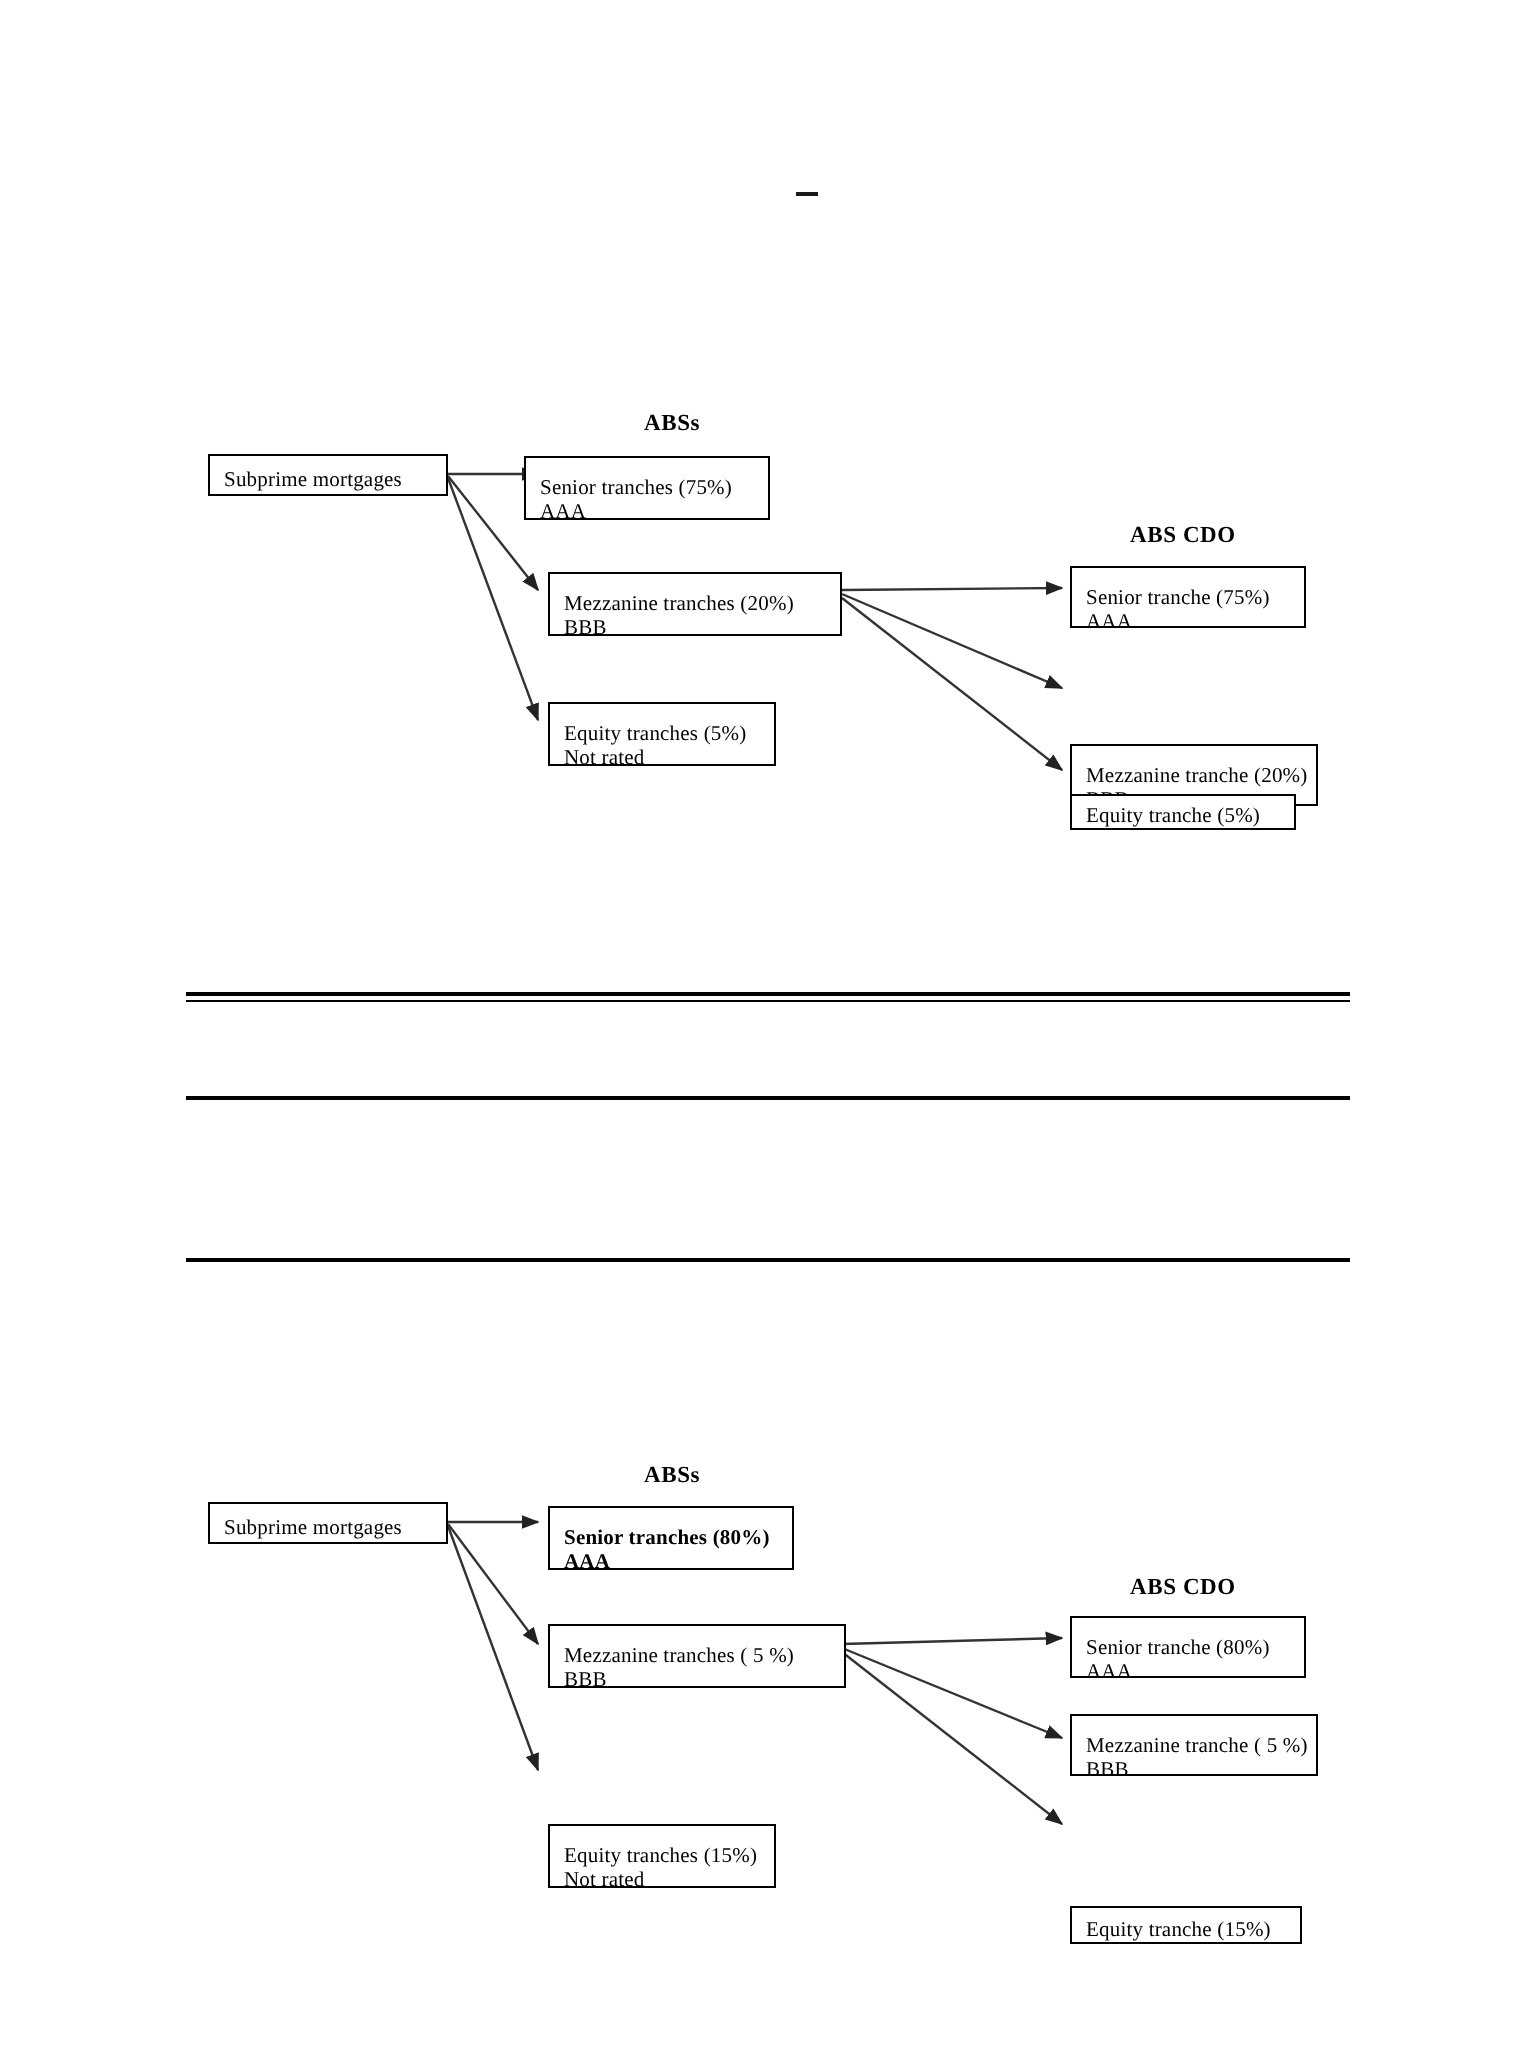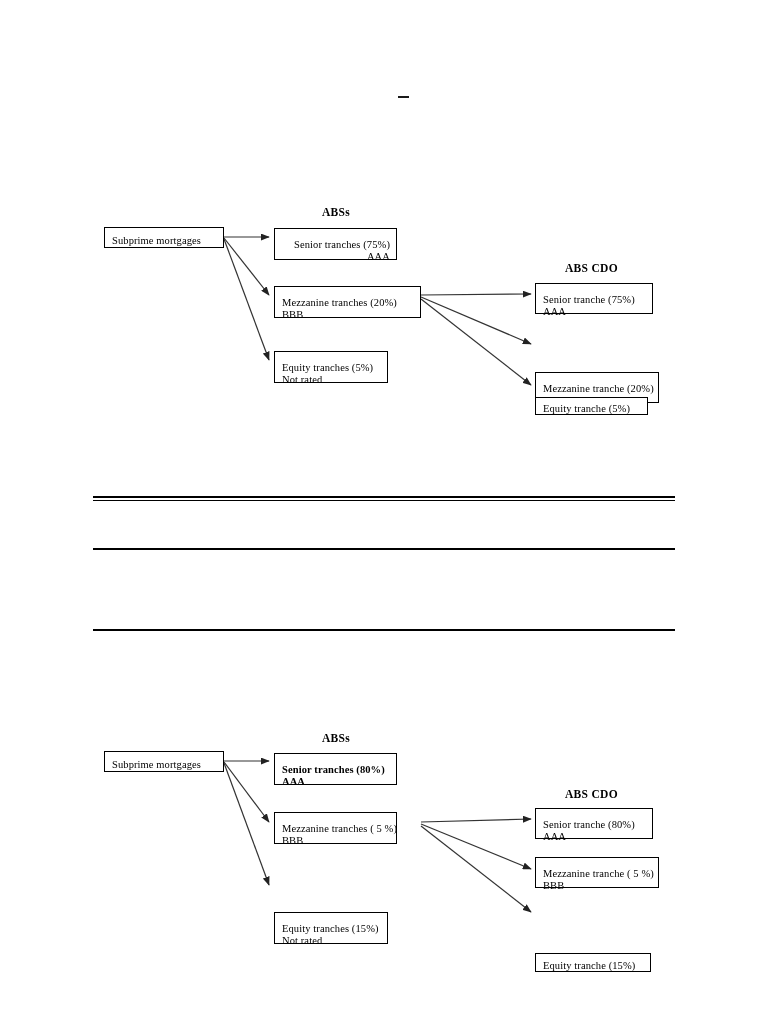--- a/index.html
+++ b/index.html
@@ -101,21 +101,21 @@
       <line x1="421" y1="297" x2="531" y2="344" stroke="#333333" stroke-width="1.2" marker-end="url(#ah1)"></line>
       <line x1="421" y1="299" x2="531" y2="385" stroke="#333333" stroke-width="1.2" marker-end="url(#ah1)"></line>
     </svg>
 
     <div class="node one-line" style="left:104px; top:227px; width:120px; height:21px;">
       <span class="ln">Subprime mortgages</span>
     </div>
 
     <div class="group-title" style="left:322px; top:206px;">ABSs</div>
 
-    <div class="node" style="left:274px; top:228px; width:123px; height:32px;text-align:right;">
+    <div class="node" style="left:262px; top:228px; width:123px; height:32px;">
       <span class="ln">Senior tranches (75%)</span>
       <span class="ln">AAA</span>
     </div>
     <div class="node" style="left:274px; top:286px; width:147px; height:32px;">
       <span class="ln">Mezzanine tranches (20%)</span>
       <span class="ln">BBB</span>
     </div>
     <div class="node" style="left:274px; top:351px; width:114px; height:32px;">
       <span class="ln">Equity tranches (5%)</span>
       <span class="ln">Not rated</span>
@@ -160,21 +160,21 @@
     <div class="node one-line" style="left:104px; top:751px; width:120px; height:21px;">
       <span class="ln">Subprime mortgages</span>
     </div>
 
     <div class="group-title" style="left:322px; top:732px;">ABSs</div>
 
     <div class="node" style="left:274px; top:753px; width:123px; height:32px;font-weight:bold;">
       <span class="ln">Senior tranches (80%)</span>
       <span class="ln">AAA</span>
     </div>
-    <div class="node" style="left:274px; top:812px; width:123px; height:32px;">
+    <div class="node" style="left:274px; top:812px; width:149px; height:32px;">
       <span class="ln">Mezzanine tranches ( 5 %)</span>
       <span class="ln">BBB</span>
     </div>
     <div class="node" style="left:274px; top:912px; width:114px; height:32px;">
       <span class="ln">Equity tranches (15%)</span>
       <span class="ln">Not rated</span>
     </div>
 
     <div class="group-title" style="left:565px; top:788px;">ABS CDO</div>
 

